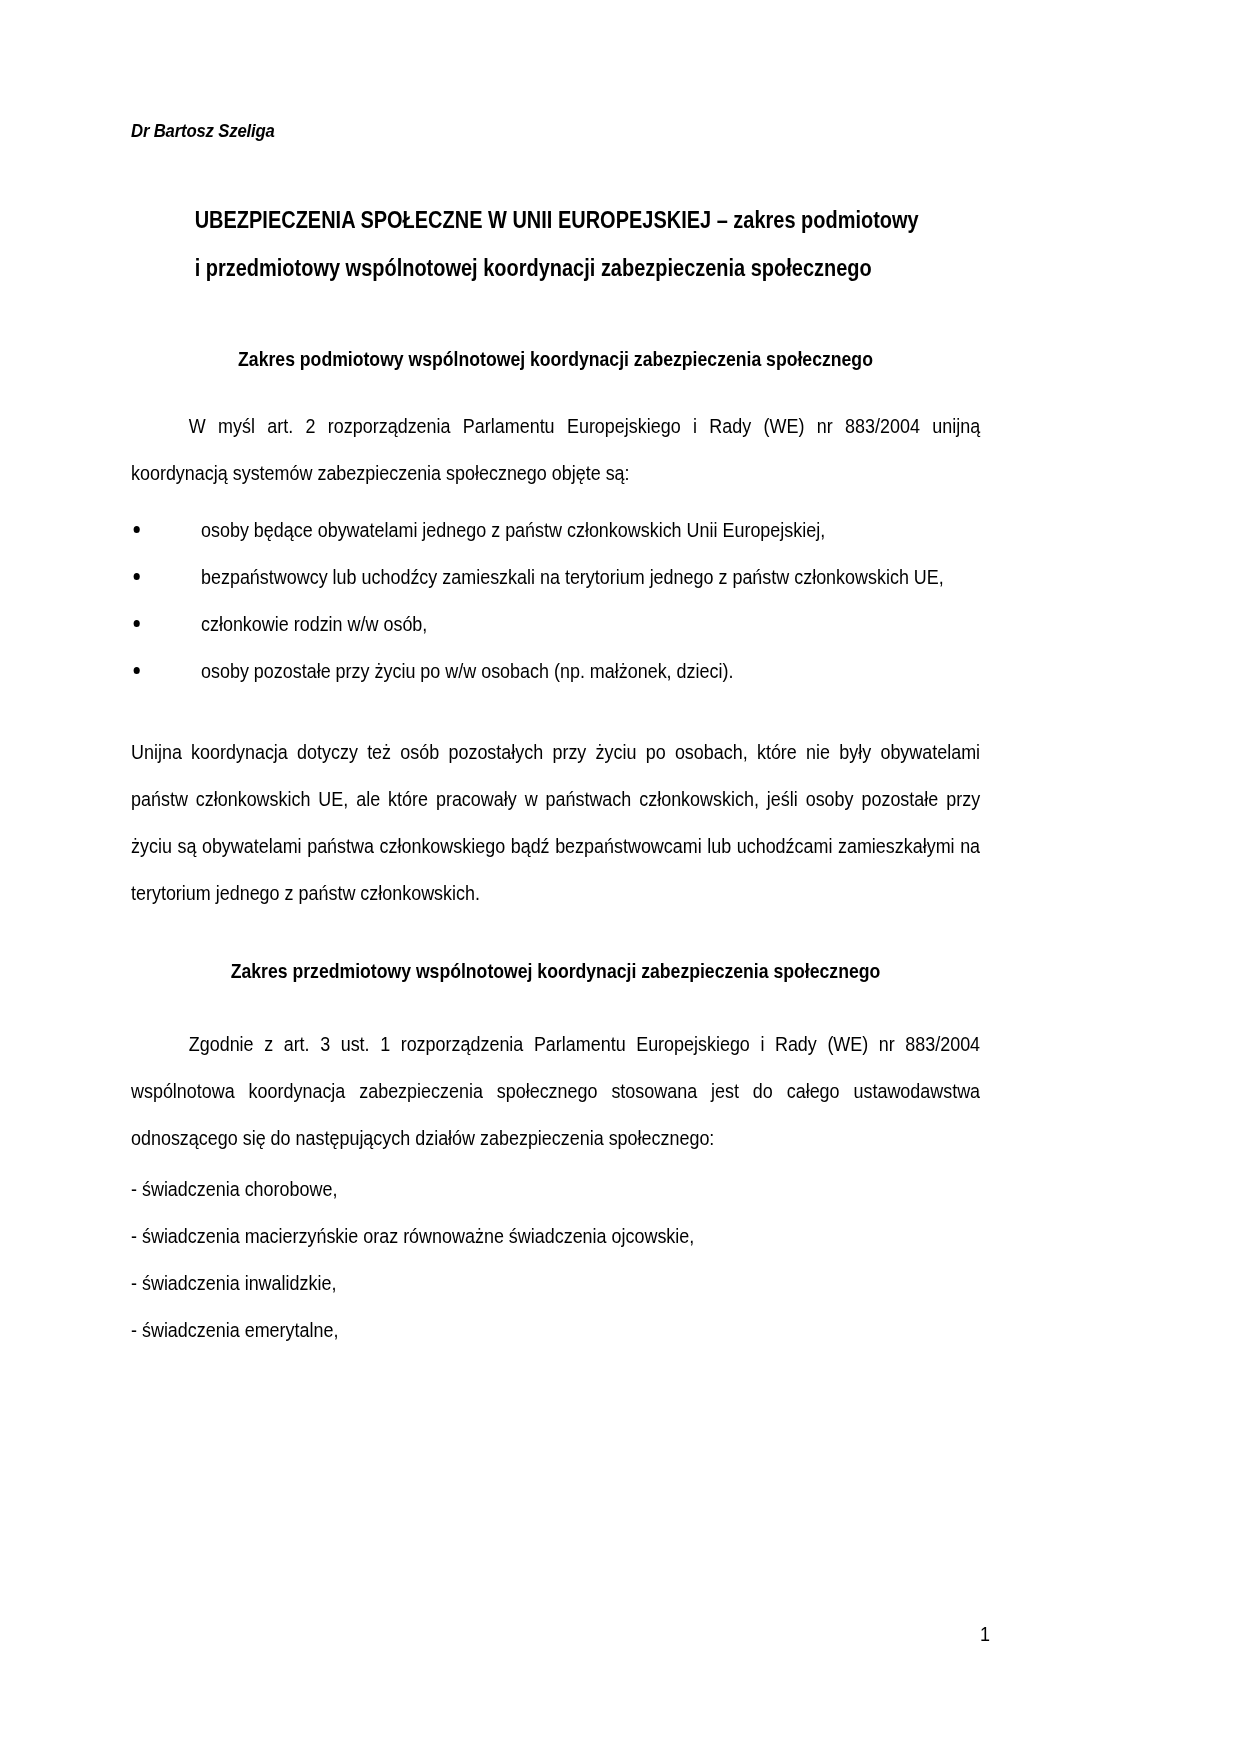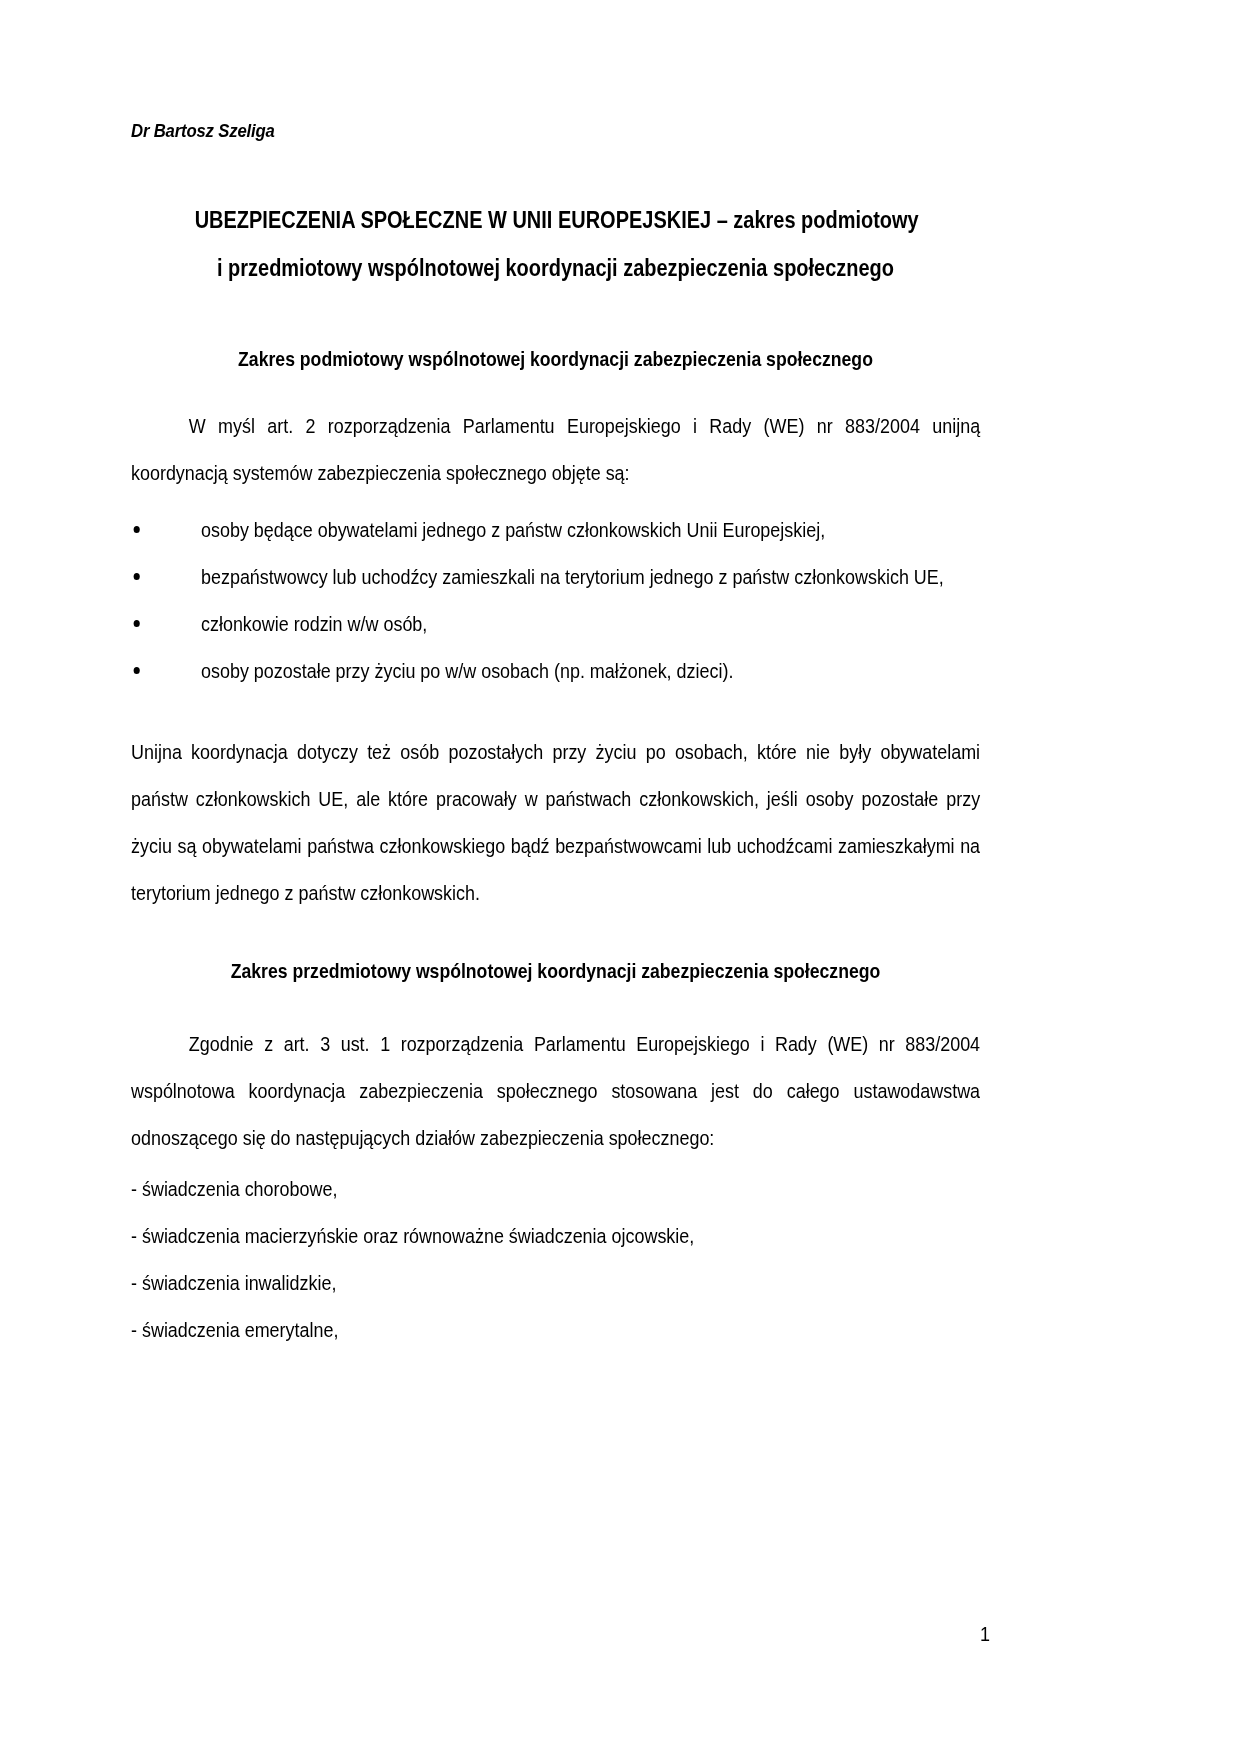--- a/index.html
+++ b/index.html
@@ -40,21 +40,20 @@
     letter-spacing: -0.2px;
     line-height: 26px;
     margin: 0 0 0 0;
     white-space: nowrap;
     transform: scaleX(0.88);
     transform-origin: left center;
   }
 
   .title-block {
     margin-top: 52px;
-    text-align: center;
   }
   .title-line {
     font-size: 23.5px;
     font-weight: bold;
     line-height: 48px;
     letter-spacing: 0px;
     white-space: nowrap;
     transform: scaleX(0.85);
     transform-origin: center center;
   }

